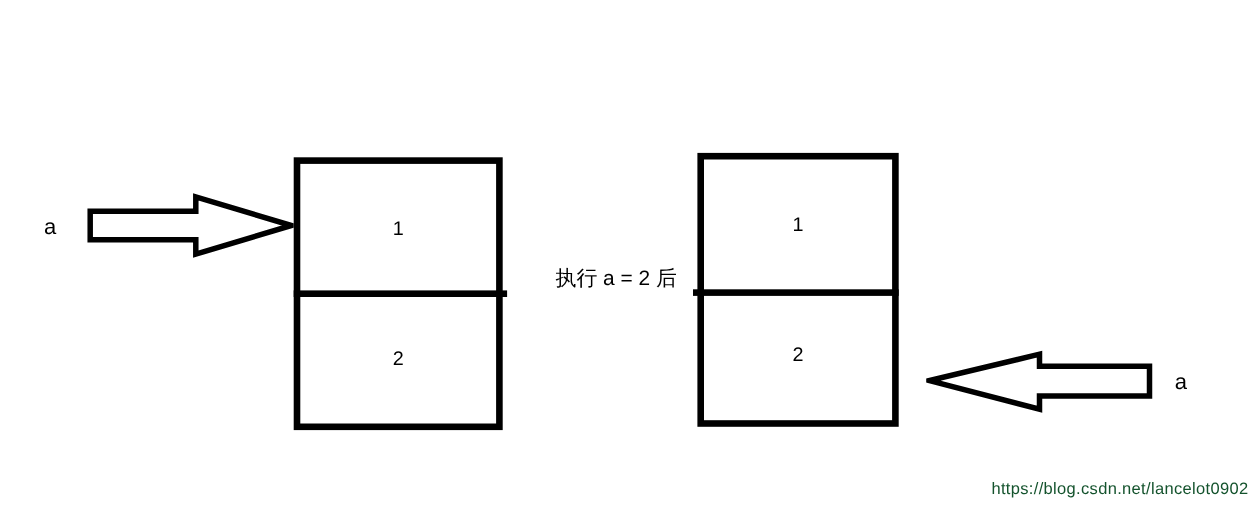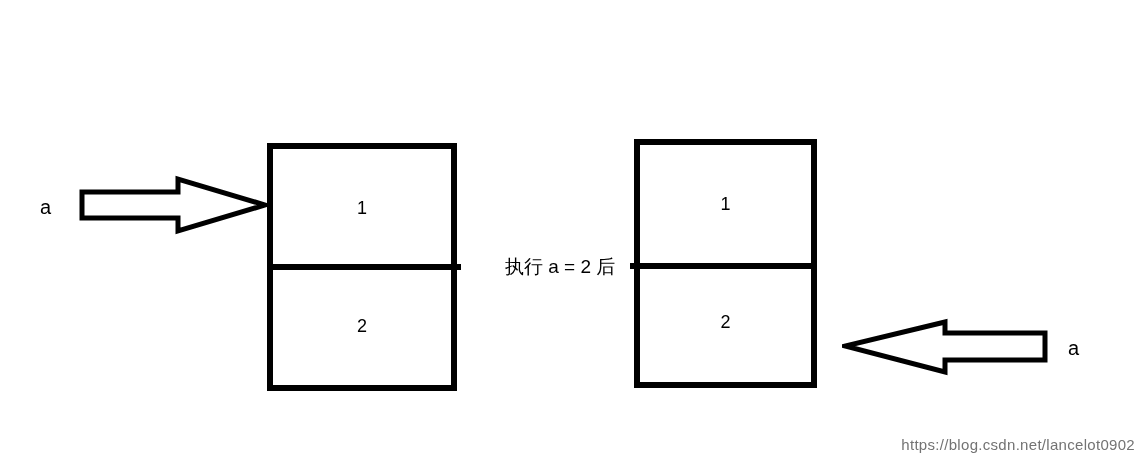--- a/index.html
+++ b/index.html
@@ -57,21 +57,21 @@
   .divider {
     position: absolute;
     height: 6px;
     background: #000000;
   }
   .divider.before { left: 267px; top: 264px; width: 194px; }
   .divider.after  { left: 630px; top: 263px; width: 187px; }
   .caption {
     position: absolute;
     left: 505px;
-    top: 255px;
+    top: 242px;
     font-size: 19px;
     line-height: 1.3;
     white-space: nowrap;
     color: #000000;
   }
   .watermark {
     position: absolute;
     right: 8px;
     top: 436px;
     font-size: 15px;
@@ -103,15 +103,15 @@
     <div class="mem-cell">2</div>
   </div>
   <div class="divider after"></div>
 
   <svg class="arrow-svg right-arrow" width="208" height="58" viewBox="0 0 208 58">
     <polygon points="203,15 103,15 103,4 3,28 103,54 103,42 203,42"></polygon>
   </svg>
 
   <span class="pointer-label right">a</span>
 
-  <div class="watermark" style="color: #737373;">https://blog.csdn.net/lancelot0902</div>
+  <div class="watermark" style="color: #14532d;">https://blog.csdn.net/lancelot0902</div>
 
 </div>
 
 </body></html>

